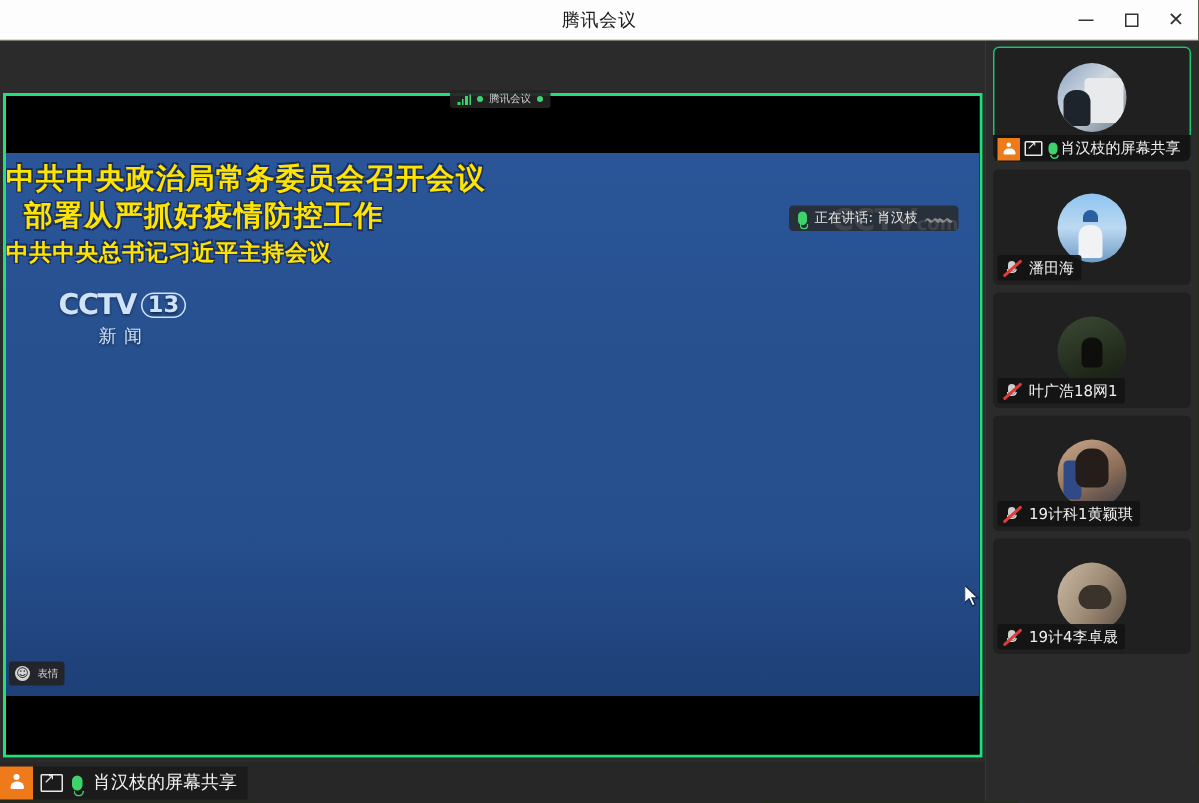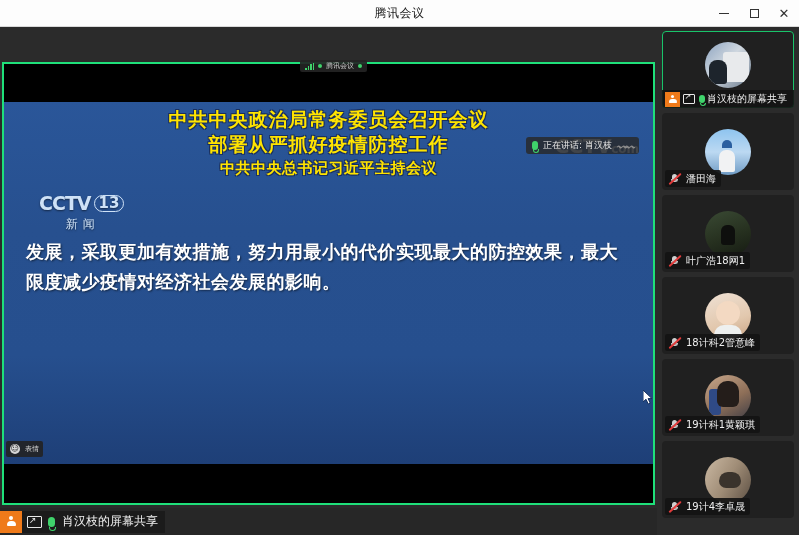--- a/index.html
+++ b/index.html
@@ -95,28 +95,27 @@
     position: absolute; right: 14px; top: 32px;
     font-size: 20px; font-weight: 700;
     color: rgba(225,236,250,.75);
     letter-spacing: -.5px;
   }
   .cctvcom .dom { font-size: 12px; font-weight: 700; letter-spacing: 0; }
 
   
   .headline {
     position: absolute; left: 0; right: 0; top: 5px;
-    text-align: center;
     color: #ffe400;
     font-weight: 700;
     text-shadow: 1px 1px 0 #1a2f5c, -1px 1px 0 #1a2f5c, 1px -1px 0 #1a2f5c, -1px -1px 0 #1a2f5c;
   }
   .headline .h1 { font-size: 19px; line-height: 25px; letter-spacing: 1px; }
   .headline .h2 { font-size: 19px; line-height: 25px; letter-spacing: 1px; }
-  .headline .h3 { font-size: 19px; line-height: 25px; letter-spacing: 1px; }
+  .headline .h3 { font-size: 19px; line-height: 25px; letter-spacing: 1px; margin-left: 12px; }
   .headline .h4 { font-size: 15px; line-height: 22px; letter-spacing: .5px; }
 
   
   .bodytext {
     position: absolute; left: 22px; right: 26px; top: 135px;
     color: #ffffff;
     font-size: 18px; line-height: 30px;
     font-weight: 700;
     letter-spacing: .5px;
     text-shadow: 1px 1px 2px rgba(0,0,0,.55);
@@ -418,21 +417,20 @@
             <span>CCTV</span><span class="dom">com</span>
           </div>
 
           <div class="headline">
             <div class="h1">中共中央政治局常务委员会召开会议</div>
             <div class="h3">部署从严抓好疫情防控工作</div>
             <div class="h4">中共中央总书记习近平主持会议</div>
           </div>
 
           <div class="bodytext">
-            <div class="p1">发展，采取更加有效措施，努力用最小的代价实现最大的防控效果，最大限度减少疫情对经济社会发展的影响。</div>
           </div>
 
 
         </div>
       </div>
     </div>
 
     <svg class="cursor" width="11" height="15" viewBox="0 0 11 15">
       <polygon points="0,0 0,12 3,9.3 5.2,14 7.2,13.1 5.1,8.6 9,8.6" fill="#ffffff" stroke="#15305e" stroke-width="1"></polygon>
     </svg>
@@ -480,31 +478,20 @@
       <span class="tile-label">
         <span class="mic-muted">
             <i class="body"></i>
             <i class="stand"></i>
             <i class="slash"></i>
           </span>
         <span class="label-text">叶广浩18网1</span>
       </span>
     </div>
 
-    <div class="tile">
-      <span class="avatar av4"></span>
-      <span class="tile-label">
-        <span class="mic-muted">
-            <i class="body"></i>
-            <i class="stand"></i>
-            <i class="slash"></i>
-          </span>
-        <span class="label-text">18计科2管意峰</span>
-      </span>
-    </div>
 
     <div class="tile">
       <span class="avatar av5"></span>
       <span class="tile-label">
         <span class="mic-muted">
             <i class="body"></i>
             <i class="stand"></i>
             <i class="slash"></i>
           </span>
         <span class="label-text">19计科1黄颖琪</span>

